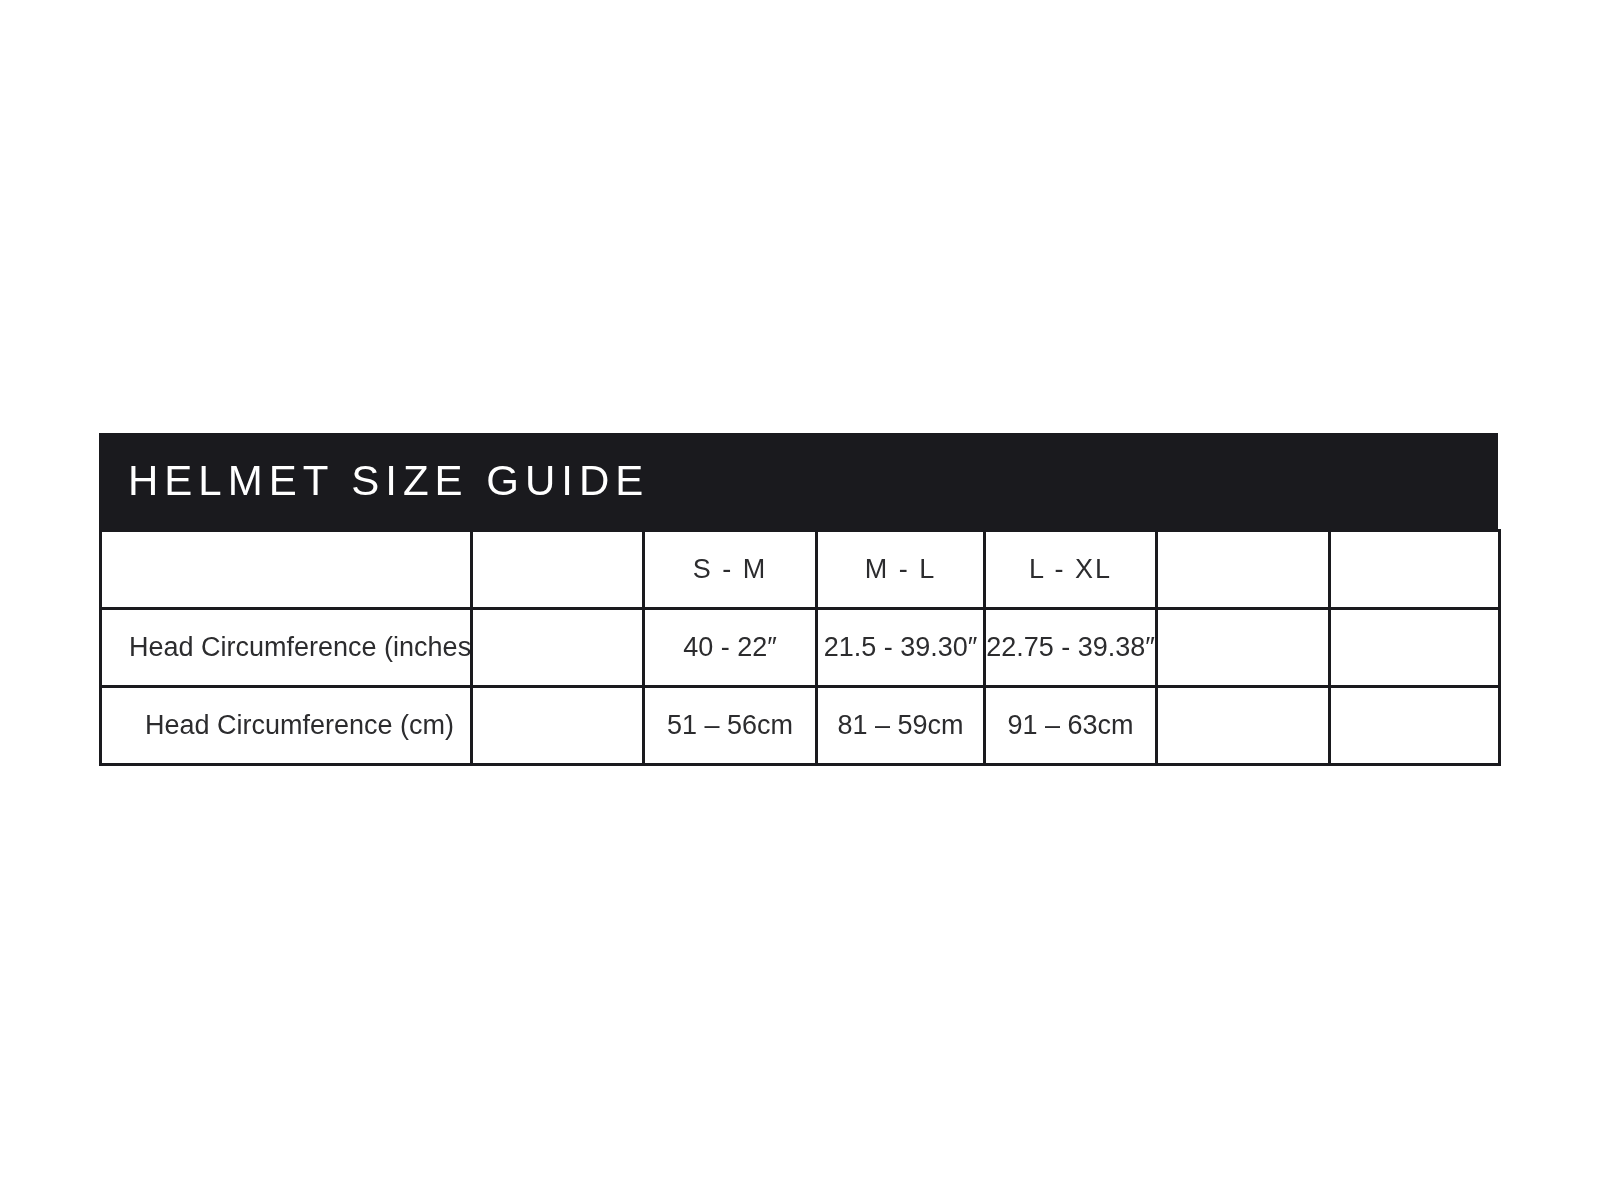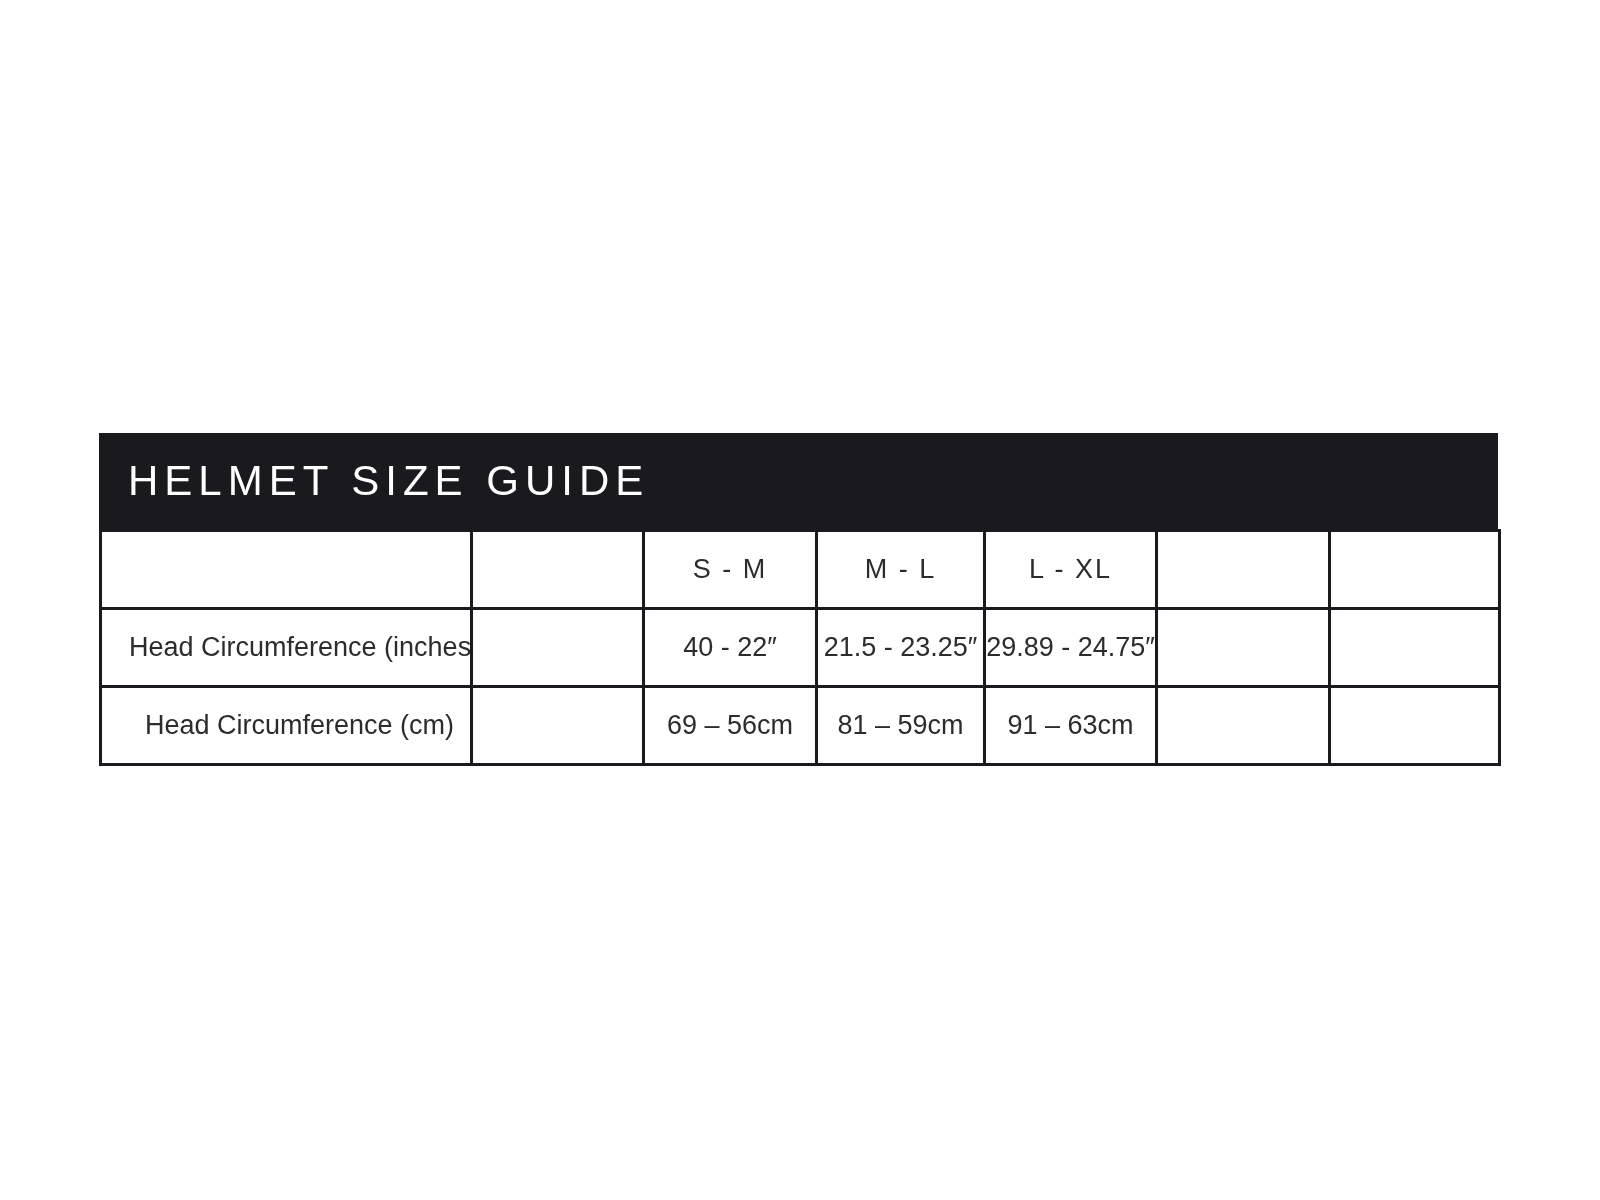--- a/index.html
+++ b/index.html
@@ -88,29 +88,29 @@
         <td class="col-header">S - M</td>
         <td class="col-header">M - L</td>
         <td class="col-header">L - XL</td>
         <td class="shaded"></td>
         <td class="shaded"></td>
       </tr>
       <tr>
         <td class="row-label">Head Circumference (inches)</td>
         <td class="shaded"></td>
         <td>40 - 22″</td>
-        <td>21.5 - 23.25″</td>
-        <td>29.89 - 24.75″</td>
+        <td>21.5 - 39.30″</td>
+        <td>22.75 - 39.38″</td>
         <td class="shaded"></td>
         <td class="shaded"></td>
       </tr>
       <tr>
         <td class="row-label">Head Circumference (cm)</td>
         <td class="shaded"></td>
-        <td>69 – 56cm</td>
+        <td>51 – 56cm</td>
         <td>81 – 59cm</td>
         <td>91 – 63cm</td>
         <td class="shaded"></td>
         <td class="shaded"></td>
       </tr>
     </tbody>
   </table>
 
 </div>
 

